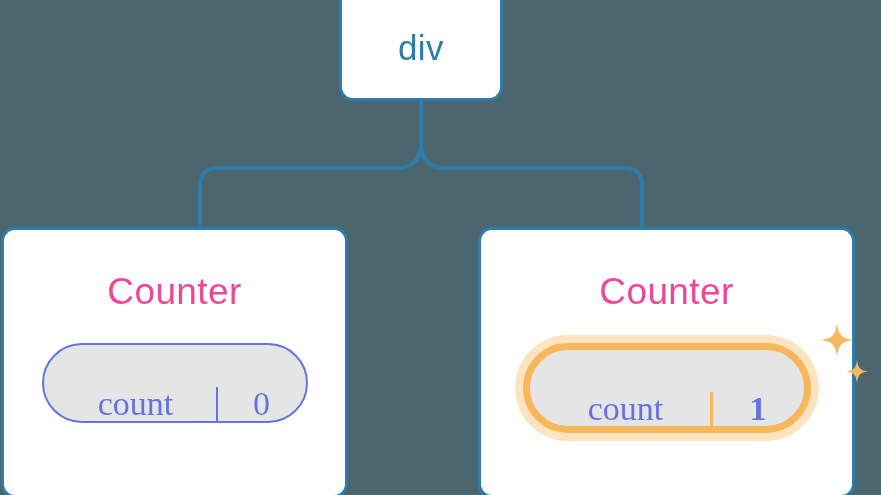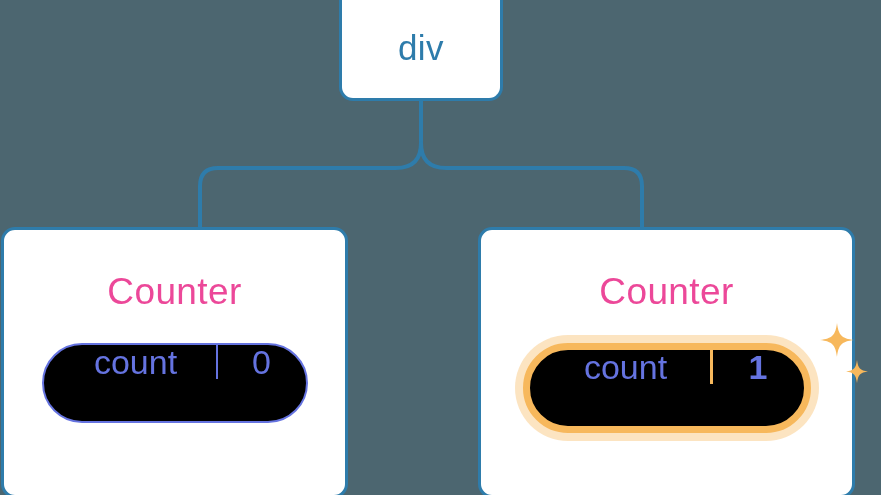--- a/index.html
+++ b/index.html
@@ -80,26 +80,27 @@
 
   
   .pill-wrap {
     position: relative;
     margin-top: 33px;
     display: flex;
   }
   .pill {
     position: relative;
     display: flex;
-    align-items: flex-start;
+    align-items: flex-end;
     height: 80px;
     border: 2px solid #6573e0;
     border-radius: 40px;
-    background: #000000;
+    background: #e5e5e5;
     box-sizing: border-box;
+    font-family: Liberation Serif, serif;
   }
   .pill-key, .pill-val {
     display: flex;
     align-items: center;
     justify-content: center;
     color: #6573e0;
     font-size: 34px;
     line-height: 1;
     box-sizing: border-box;
   }

